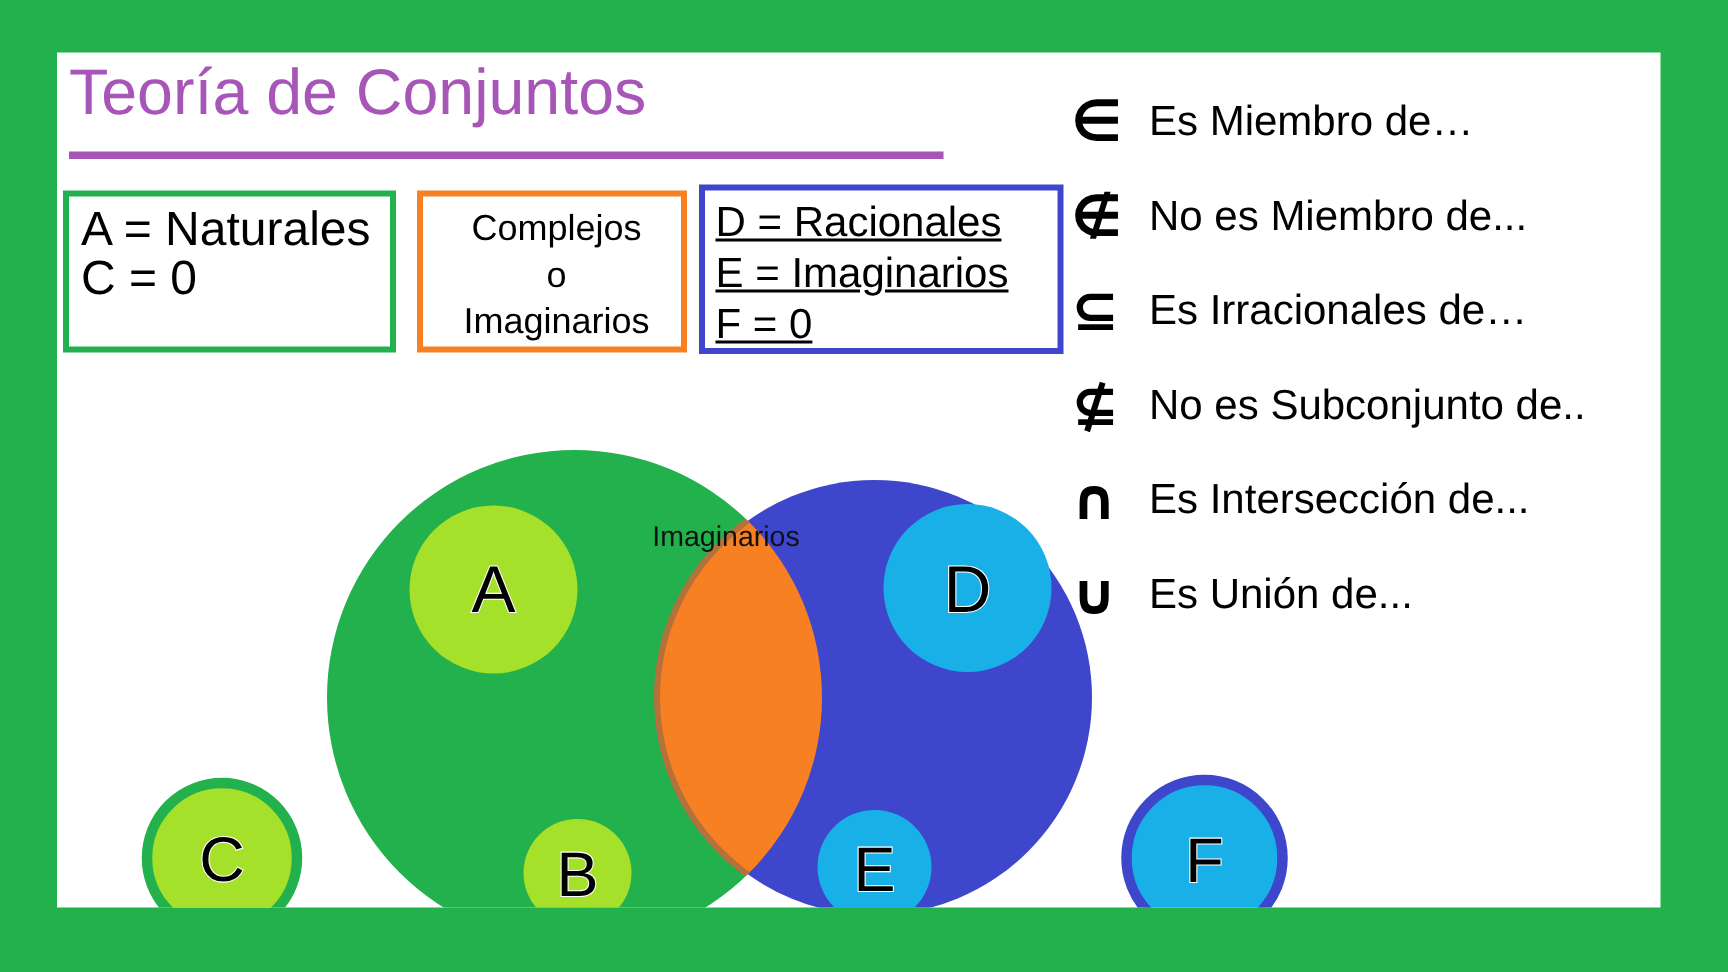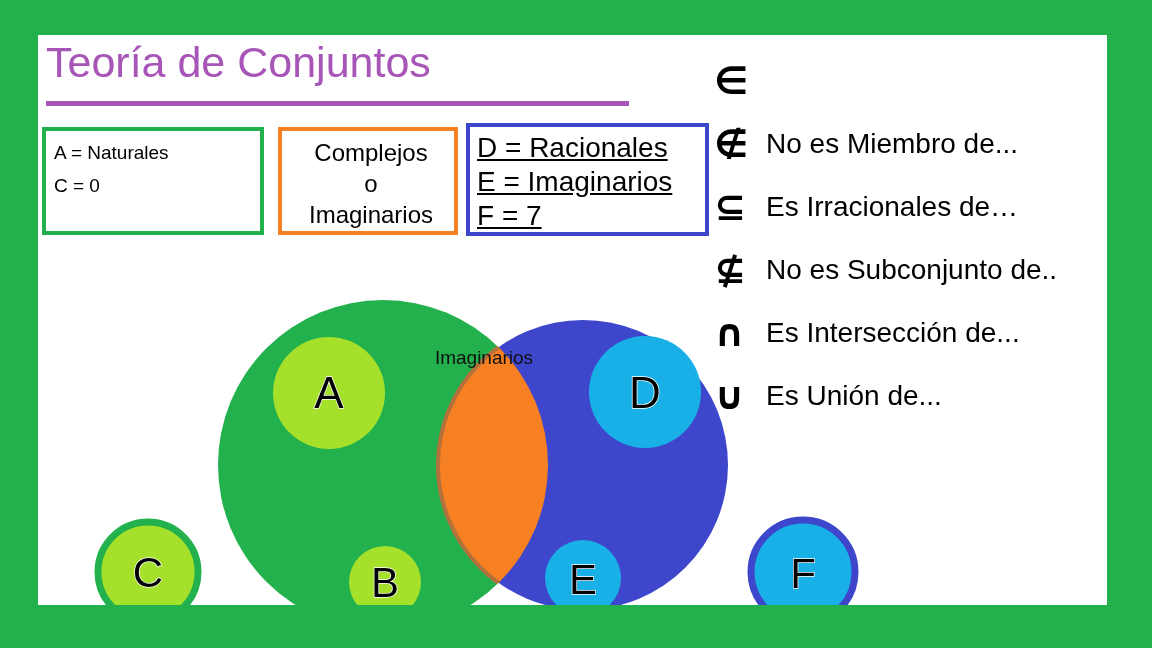--- a/index.html
+++ b/index.html
@@ -58,21 +58,21 @@
   .def-box .line {
     white-space: nowrap;
   }
   #box-naturales {
     left: 4px;
     top: 92px;
     width: 222px;
     height: 108px;
     border: 4px solid #22b14c;
     padding: 5px 0 0 8px;
-    font-size: 19px;
+    font-size: 32px;
     line-height: 33px;
     text-align: left;
   }
   #box-complejos {
     left: 240px;
     top: 92px;
     width: 180px;
     height: 108px;
     border: 4px solid #f78022;
     padding: 6px 0 0 6px;
@@ -149,26 +149,27 @@
 
     <div class="def-box" id="box-complejos">
       <div class="line">Complejos</div>
       <div class="line">o</div>
       <div class="line">Imaginarios</div>
     </div>
 
     <div class="def-box" id="box-racionales">
       <div class="line">D = Racionales</div>
       <div class="line">E = Imaginarios</div>
-      <div class="line">F = 7</div>
+      <div class="line">F = 0</div>
     </div>
 
     <div class="legend">
       <div class="legend-row">
         <span class="legend-symbol">∈</span>
+        <span class="legend-label">Es Miembro de…</span>
       </div>
       <div class="legend-row">
         <span class="legend-symbol">∉</span>
         <span class="legend-label">No es Miembro de...</span>
       </div>
       <div class="legend-row">
         <span class="legend-symbol">⊆</span>
         <span class="legend-label">Es Irracionales de…</span>
       </div>
       <div class="legend-row">

